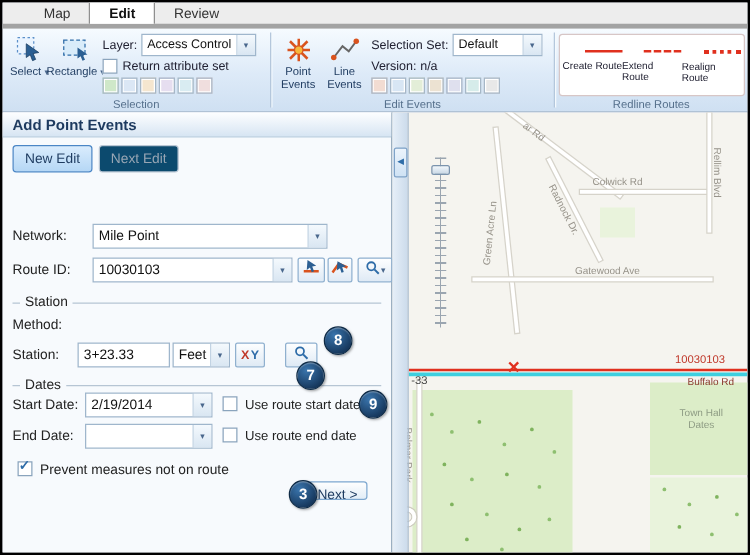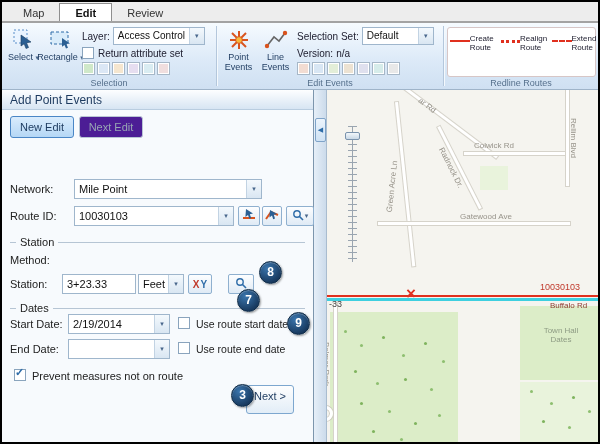--- a/index.html
+++ b/index.html
@@ -1,20 +1,20 @@
 <!DOCTYPE html>
 <html><head>
 <meta charset="utf-8">
 <style>
   *{box-sizing:border-box;margin:0;padding:0}
   body{margin:0;background:#fff;font-family:"Liberation Sans",sans-serif}
   .screen{position:relative;width:600px;height:444px;border:2px solid #000;overflow:hidden;background:#eef3fa;font-family:"Liberation Sans",sans-serif}
 
   
-  .tabbar{position:absolute;left:0;top:0;right:0;height:21px;background:#ededed;display:flex;align-items:flex-end;padding-left:6px;border-bottom:2px solid #a3a3a3}
+  .tabbar{position:absolute;left:0;top:0;right:0;height:21px;background:#ededed;display:flex;align-items:flex-end;padding-left:18px;border-bottom:4px solid #a3a3a3}
   .tab{padding:3px 15px 2px;font-size:11px;color:#333;cursor:default}
   .tab.active{background:#fff;border:1px solid #8f8f8f;border-bottom:none;font-weight:bold;color:#111}
 
   
   .ribbon{position:absolute;left:0;top:21px;right:0;height:67px;background:linear-gradient(#f6fbff,#ddeaf8 55%,#cfe0f2);border-bottom:1px solid #9fb4c9;display:flex}
   .rgroup{position:relative;height:100%;padding:2px 3px 12px}
   .g-sel{width:214px;display:flex}
   .g-ee{width:226px;display:flex}
   .g-red{flex:1}
   .gsep{width:1px;background:#b4c7dc;margin:3px 0;box-shadow:1px 0 0 #f4f9fd}
@@ -26,37 +26,37 @@
   .rcol{display:flex;flex-direction:column;padding:2px 0 0 3px}
   .srow{display:flex;align-items:center;height:18px;margin-bottom:1px}
   .rlab{font-size:10px;color:#223;white-space:nowrap;margin-right:3px}
   .combo{position:relative;height:18px;border:1px solid #9fb6cc;background:#fff;display:flex;align-items:stretch}
   .ctxt{flex:1;font-size:10px;padding:2px 4px;color:#111;white-space:nowrap;overflow:hidden}
   .carr{width:15px;background:linear-gradient(#f4f9fd,#d9e6f2);border-left:1px solid #c2d3e3;color:#49678c;font-size:7px;display:flex;align-items:center;justify-content:center}
   .cb{width:12px;height:12px;border:1px solid #8aa4bd;background:#fff;display:inline-block;position:relative;flex:none}
   .cb .tick{position:absolute;left:0;top:-4px;font-size:11px;color:#2e6ca8;font-weight:bold}
   .ticon{width:13px;height:13px;border:1px solid #a6b7c7;margin-right:2px;box-shadow:inset 0 0 0 1px #fff}
   .redbox{position:absolute;left:3px;top:4px;right:2px;height:50px;background:#fff;border:1px solid #d7c6c6;border-radius:3px;display:flex;padding:2px}
-  .rlbtn{width:51px;display:flex;align-items:flex-start;font-size:8px;color:#223;padding-top:4px}
+  .rlbtn{width:51px;display:flex;flex-direction:column;align-items:flex-end;font-size:8px;color:#223;padding-top:4px}
   .rline{display:block;width:30px;border-top:2px solid #e0301e;margin:6px 0 6px}
   .rline.dashed{border-top-style:dashed}
   .rline.dotted{border-top-style:dotted;border-top-width:3px}
 
   
   .panel{position:absolute;left:0;top:88px;width:312px;bottom:0;background:#f7fafd;border-right:1px solid #7d96ad}
-  .panel-header{height:20px;background:linear-gradient(#fdfeff,#d7e5f3);border-bottom:1px solid #b9cde0;font-size:12px;font-weight:normal;color:#1d3a5f;padding:3px 8px}
+  .panel-header{height:20px;background:linear-gradient(#fdfeff,#d7e5f3);border-bottom:1px solid #b9cde0;font-size:12px;font-weight:bold;color:#1d3a5f;padding:3px 8px}
   .panel-body{position:absolute;left:0;top:20px;right:0;bottom:0}
   .prow{position:absolute;left:8px;right:8px;height:20px}
   .plab{position:absolute;top:4px;font-size:11px;color:#222;white-space:nowrap}
   .pcombo{position:absolute;top:0;height:20px;border:1px solid #9fb6cc;background:#fff;display:flex;align-items:stretch}
   .pcombo .ctxt{font-size:11px;padding:3px 4px}
   .inputbox{position:absolute;top:0;height:20px;border:1px solid #9fb6cc;background:#fff;font-size:11px;padding:3px 4px;color:#111}
   .btn{position:absolute;height:22px;border:1px solid #7da7cf;border-radius:3px;background:linear-gradient(#fefefe,#e2edf7);font-size:11px;color:#1d3a5f;text-align:center;padding-top:4px}
   .btn.primary{background:linear-gradient(#daecfd,#b5d7f5);border-color:#4a86c6}
-  .btn.disabled{color:#98a6b4;border-color:#b9c6d4;background:#4c1d95}
+  .btn.disabled{color:#98a6b4;border-color:#b9c6d4;background:#0c4a6e}
   .minibtn{position:absolute;top:0;height:20px;width:22px;border:1px solid #8fb0cf;border-radius:2px;background:linear-gradient(#fdfeff,#dfeaf5);display:flex;align-items:center;justify-content:center;gap:1px}
   .groupbox{position:absolute;left:6px;right:6px}
   .gb-line{position:absolute;top:6px;left:2px;right:2px;border-top:1px solid #b6c5d4}
   .gb-legend{position:absolute;top:0;left:8px;background:#f7fafd;padding:0 4px;font-size:11px;color:#222}
   .gbrow{position:absolute;left:2px;right:2px;height:20px}
   .xybtn{font-size:10px;font-weight:bold;letter-spacing:0}
   .xr{color:#c0392b}.yb{color:#2e6ca8}
 
   
   .mapwrap{position:absolute;left:312px;top:88px;right:0;bottom:0;background:#f5f4ef;overflow:hidden}
@@ -196,26 +196,26 @@
 
     <div class="gsep"></div>
 
     <div class="rgroup g-red">
       <div class="redbox">
         <div class="rlbtn">
           <span class="rline"></span>
           <span>Create Route</span>
         </div>
         <div class="rlbtn">
+          <span class="rline dashed"></span>
+          <span>Extend Route</span>
+        </div>
+        <div class="rlbtn">
           <span class="rline dotted"></span>
           <span>Realign Route</span>
-        </div>
-        <div class="rlbtn">
-          <span class="rline dashed"></span>
-          <span>Extend Route</span>
         </div>
       </div>
       <div class="grouplabel">Redline Routes</div>
     </div>
   </div>
 
   <div class="panel">
     <div class="panel-header">Add Point Events</div>
     <div class="panel-body">
 
@@ -319,21 +319,21 @@
         </div>
       </div>
 
       <div class="prow" style="top:256px">
         <span class="cb" style="position:absolute;left:4px;top:3px">
             <span class="tick">✓</span>
           </span>
         <span class="plab" style="left:22px">Prevent measures not on route</span>
       </div>
 
-      <div class="btn" style="top:275px;left:244px;width:48px;height:29px">Next &gt;</div>
+      <div class="btn" style="top:275px;left:244px;width:48px;height:15px">Next &gt;</div>
     </div>
   </div>
 
   <div class="mapwrap">
     <div class="culdesac"></div>
     <div class="splitter"></div>
     <div class="collapse-btn"><span>◀</span></div>
 
     <div class="park" style="left:16px;top:222px;width:128px;height:134px"></div>
     <div class="park" style="left:206px;top:216px;width:82px;height:74px"></div>

